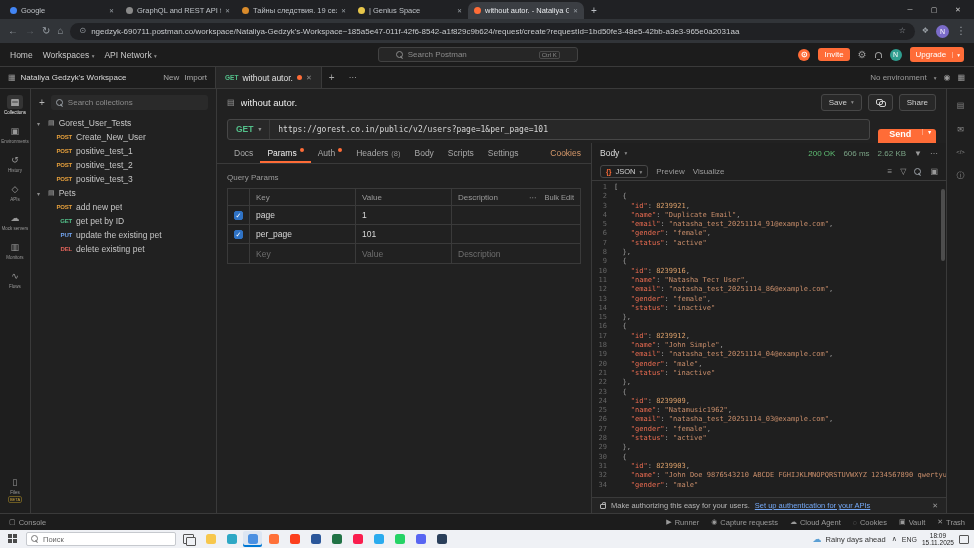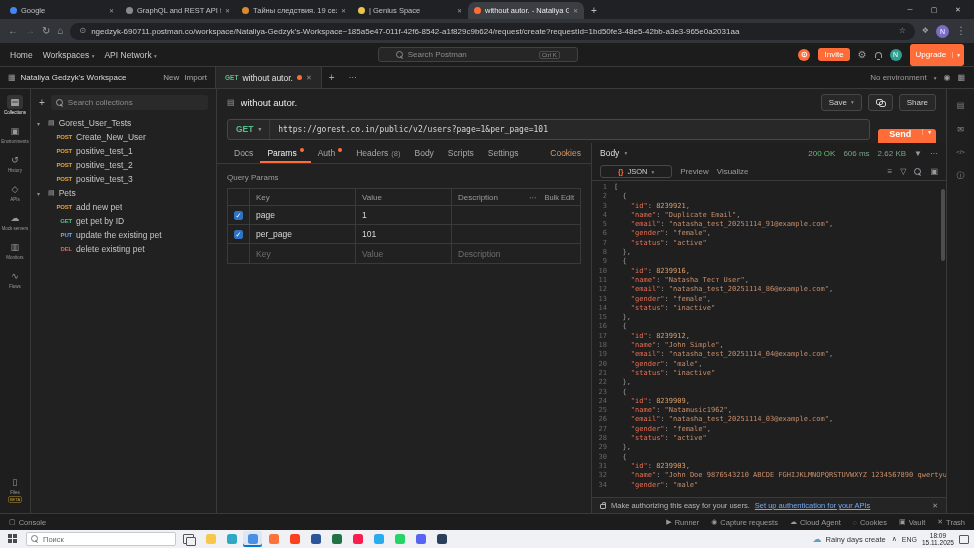--- a/index.html
+++ b/index.html
@@ -41,21 +41,21 @@
   .pm-search .mag::before{border-color:#8b8b8b;}
   .pm-search .mag::after{background:#8b8b8b;}
   .kbd{border:1px solid #4a4a4a;border-radius:2px;font-size:6px;padding:0 2px;color:#8b8b8b;margin-left:auto;}
   .pm-right{display:flex;align-items:center;gap:8px;}
   .pm-logo{width:12px;height:12px;border-radius:50%;background:var(--orange);color:#fff;font-size:8px;font-weight:700;display:flex;align-items:center;justify-content:center;}
   .invite{background:var(--orange);color:#fff;font-size:8px;border-radius:3px;padding:2px 6px;display:flex;align-items:center;gap:3px;}
   .gear{color:#9b9b9b;font-size:10px;}
   .bell{width:7px;height:6px;border:1px solid #9b9b9b;border-bottom:none;border-radius:4px 4px 0 0;position:relative;}
   .bell::after{content:"";position:absolute;left:1px;bottom:-2px;width:3px;height:1px;background:#9b9b9b;}
   .pm-avatar{width:12px;height:12px;border-radius:50%;background:#2f9e8f;color:#fff;font-size:7px;display:flex;align-items:center;justify-content:center;}
-  .upgrade{background:var(--orange);color:#fff;font-size:8px;border-radius:3px;display:flex;align-items:center;height:22px;}
+  .upgrade{background:var(--orange);color:#fff;font-size:8px;border-radius:3px;display:flex;align-items:center;height:15px;}
   .upgrade .u-main{padding:0 6px;}
   .upgrade .u-caret{border-left:1px solid rgba(255,255,255,.4);padding:0 4px;font-size:5.5px;}
 
   
   .pm-row2{height:22px;background:var(--bg2);border-bottom:1px solid var(--border);display:flex;align-items:stretch;}
   .ws-head{flex:0 0 216px;display:flex;align-items:center;gap:5px;padding:0 8px;border-right:1px solid var(--border);min-width:0;}
   .ws-ico{color:#9b9b9b;font-size:8px;}
   .ws-name{font-size:8px;color:#dadada;white-space:nowrap;overflow:hidden;text-overflow:ellipsis;flex:1;}
   .ws-btn{font-size:8px;color:#a8a8a8;flex:none;}
   .tabs-area{flex:1;display:flex;align-items:stretch;min-width:0;}
@@ -130,21 +130,21 @@
   .prow.ph{color:#6f6f6f;}
   .bulk{margin-left:auto;display:flex;gap:8px;align-items:center;color:#9b9b9b;font-size:7.5px;}
 
   .resp-col{flex:1;display:flex;flex-direction:column;border-left:1px solid var(--border);min-width:0;background:#1f1f1f;}
   .resp-meta{height:20px;display:flex;align-items:center;gap:5px;padding:0 8px;font-size:8.5px;color:#dedede;}
   .r-right{margin-left:auto;display:flex;align-items:center;gap:8px;font-size:8px;}
   .status{color:var(--okgreen);}
   .rdim{color:#79a184;}
   .r-ico{color:#9b9b9b;font-size:8px;}
   .fmt-row{height:18px;display:flex;align-items:center;gap:8px;padding:0 8px;border-bottom:1px solid var(--border);}
-  .fmt-pill{display:flex;align-items:center;gap:4px;border:1px solid #474747;border-radius:3px;height:13px;padding:0 17px;font-size:7.5px;color:#d0d0d0;}
+  .fmt-pill{display:flex;align-items:center;gap:4px;border:1px solid #474747;border-radius:3px;height:13px;padding:0 5px;font-size:7.5px;color:#d0d0d0;}
   .braces{color:var(--orange);font-weight:700;font-size:7px;}
   .fmt-tab{font-size:8px;color:#9b9b9b;}
   .fmt-icons{margin-left:auto;display:flex;gap:8px;color:#9b9b9b;font-size:8px;align-items:center;}
   .code{flex:1;overflow:hidden;position:relative;font-family:"DejaVu Sans Mono",monospace;font-size:7px;line-height:9.3px;padding-top:2px;}
   .cline{display:flex;white-space:pre;}
   .ln{flex:0 0 22px;text-align:right;color:#666;padding-right:7px;}
   .ct{flex:1;overflow:hidden;}
   .tk-p{color:#9a9a9a;}
   .tk-k{color:#ee6d52;}
   .tk-s{color:#c98e6b;}
@@ -651,21 +651,21 @@
         <span class="tb-app">
           <span class="tb-dot" style="background: rgb(88, 101, 242);"></span>
         </span>
         <span class="tb-app">
           <span class="tb-dot" style="background: rgb(42, 63, 90);"></span>
         </span>
       </span>
     <div class="tb-right">
       <span class="weather">
         <span class="w-ico">☁</span>
-        <span>Rainy days create</span>
+        <span>Rainy days ahead</span>
       </span>
       <span class="tray">
         <span>∧</span>
         <span>ENG</span>
         <span class="clock">
           <span>18:09</span><br>
           <span>15.11.2025</span>
         </span>
         <span class="notif"></span>
       </span>

